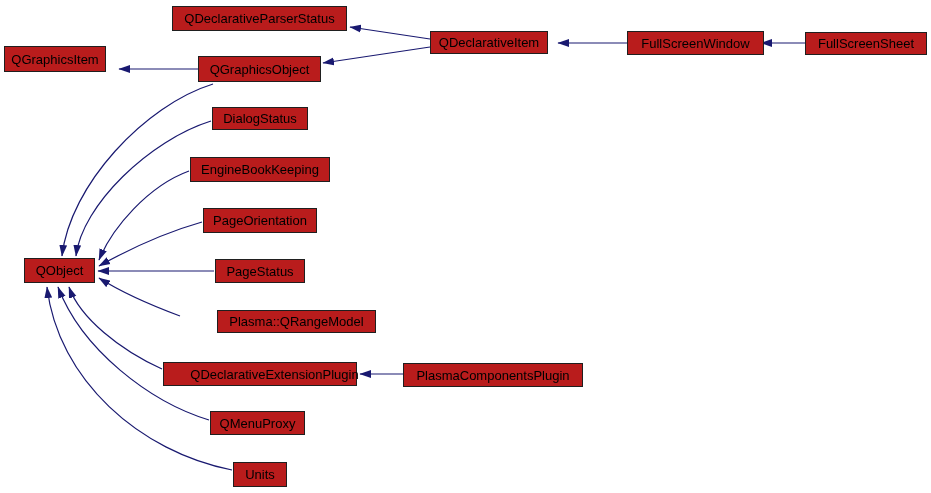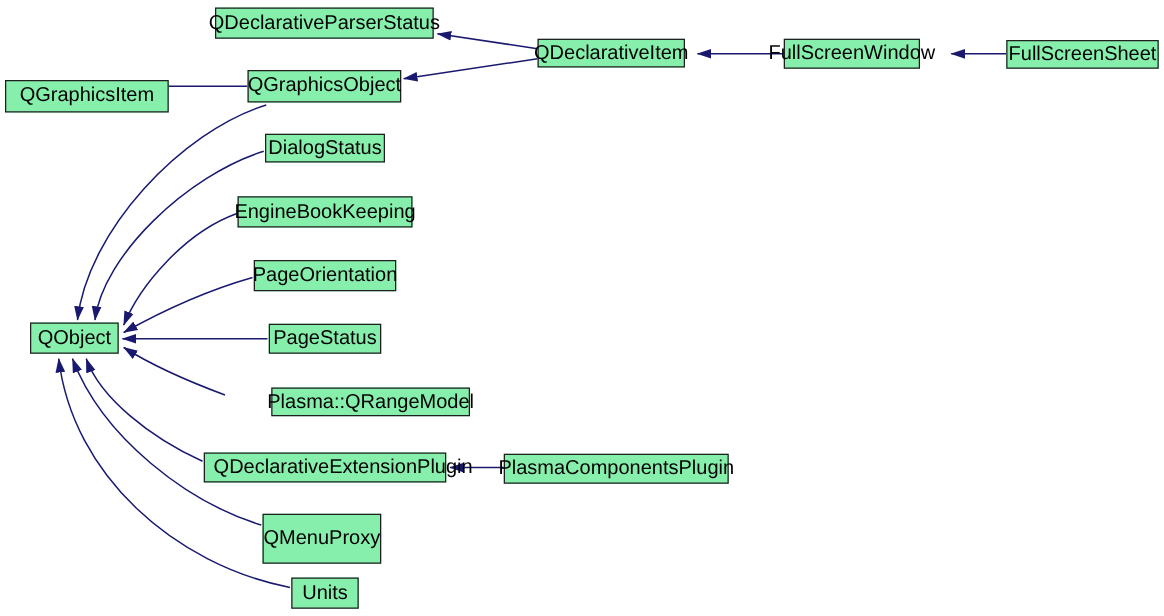--- a/index.html
+++ b/index.html
@@ -24,24 +24,24 @@
     pointer-events: none;
   }
   svg.edge-layer path.edge {
     fill: none;
     stroke: #191970;
     stroke-width: 1.2;
   }
   .node {
     position: absolute;
     box-sizing: border-box;
-    background: #86efac;
+    background: #b91c1c;
     border: 1px solid #1f1f1f;
     color: #000000;
-    font-size: 16px;
+    font-size: 13px;
     display: flex;
     align-items: center;
     justify-content: center;
     white-space: nowrap;
     cursor: pointer;
     line-height: 1;
   }
 </style>
 </head>
 <body>
@@ -66,29 +66,29 @@
     <path class="edge" d="M 202 222 C 160 234, 124 252, 99 266" marker-end="url(#arrow)"></path>
     <path class="edge" d="M 214 271 L 98 271" marker-end="url(#arrow)"></path>
     <path class="edge" d="M 180 316 C 145 303, 118 290, 99 278" marker-end="url(#arrow)"></path>
     <path class="edge" d="M 162 369 C 120 350, 80 318, 69 287" marker-end="url(#arrow)"></path>
     <path class="edge" d="M 403 374 L 360 374" marker-end="url(#arrow)"></path>
     <path class="edge" d="M 209 420 C 150 402, 82 350, 58 287" marker-end="url(#arrow)"></path>
     <path class="edge" d="M 232 470 C 140 452, 58 380, 47 287" marker-end="url(#arrow)"></path>
   </svg>
 
   <div class="node" style="left:172px; top:6px;   width:175px; height:25px;">QDeclarativeParserStatus</div>
-  <div class="node" style="left:4px;   top:64px;  width:131px; height:26px;">QGraphicsItem</div>
+  <div class="node" style="left:4px;   top:46px;  width:102px; height:26px;">QGraphicsItem</div>
   <div class="node" style="left:198px; top:56px;  width:123px; height:26px;">QGraphicsObject</div>
   <div class="node" style="left:430px; top:31px;  width:118px; height:23px;">QDeclarativeItem</div>
-  <div class="node" style="left:627px; top:31px;  width:109px; height:24px;text-align:right;">FullScreenWindow</div>
+  <div class="node" style="left:627px; top:31px;  width:137px; height:24px;text-align:right;">FullScreenWindow</div>
   <div class="node" style="left:805px; top:32px;  width:122px; height:23px;">FullScreenSheet</div>
   <div class="node" style="left:212px; top:107px; width:96px;  height:23px;">DialogStatus</div>
   <div class="node" style="left:190px; top:157px; width:140px; height:25px;">EngineBookKeeping</div>
   <div class="node" style="left:203px; top:208px; width:114px; height:25px;">PageOrientation</div>
   <div class="node" style="left:24px;  top:258px; width:71px;  height:25px;">QObject</div>
   <div class="node" style="left:215px; top:259px; width:90px;  height:24px;">PageStatus</div>
   <div class="node" style="left:181px; top:310px; width:159px; height:23px;margin-left:36px;">Plasma::QRangeModel</div>
   <div class="node" style="left:163px; top:362px; width:194px; height:24px;padding-left:29px;">QDeclarativeExtensionPlugin</div>
   <div class="node" style="left:403px; top:363px; width:180px; height:24px;">PlasmaComponentsPlugin</div>
-  <div class="node" style="left:210px; top:411px; width:95px;  height:40px;">QMenuProxy</div>
+  <div class="node" style="left:210px; top:411px; width:95px;  height:24px;">QMenuProxy</div>
   <div class="node" style="left:233px; top:462px; width:54px;  height:25px;">Units</div>
 
 </div>
 
 </body></html>

